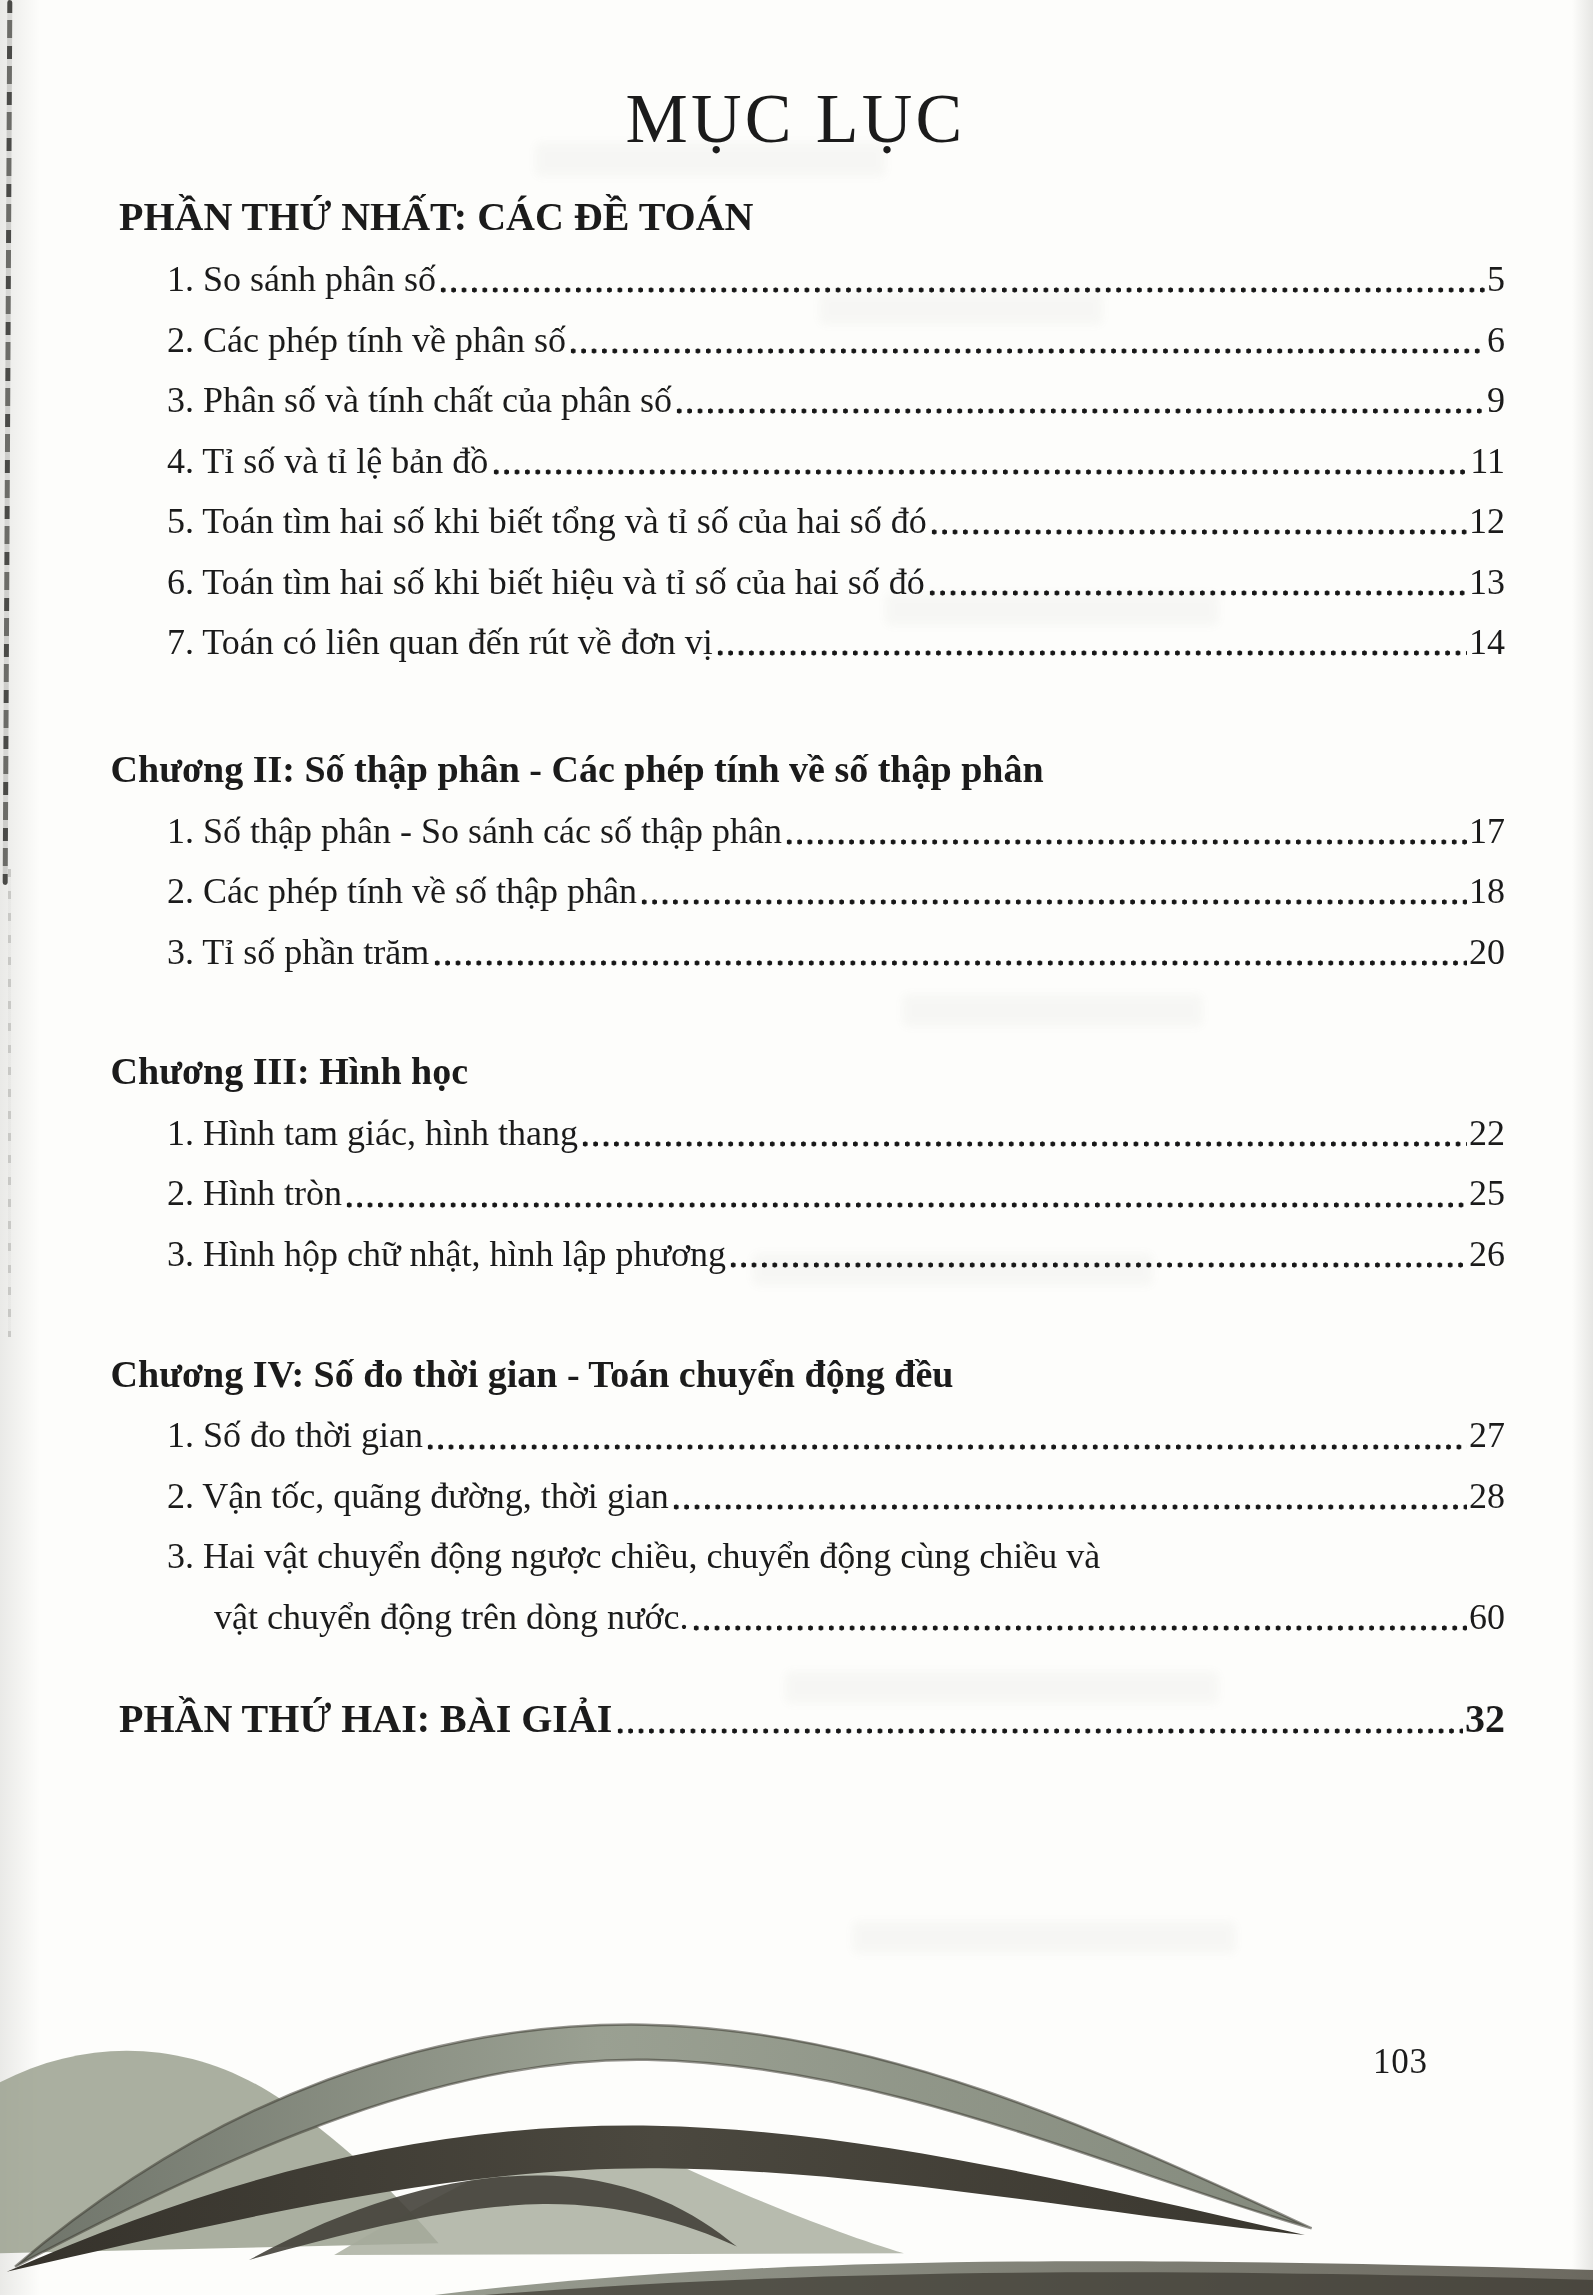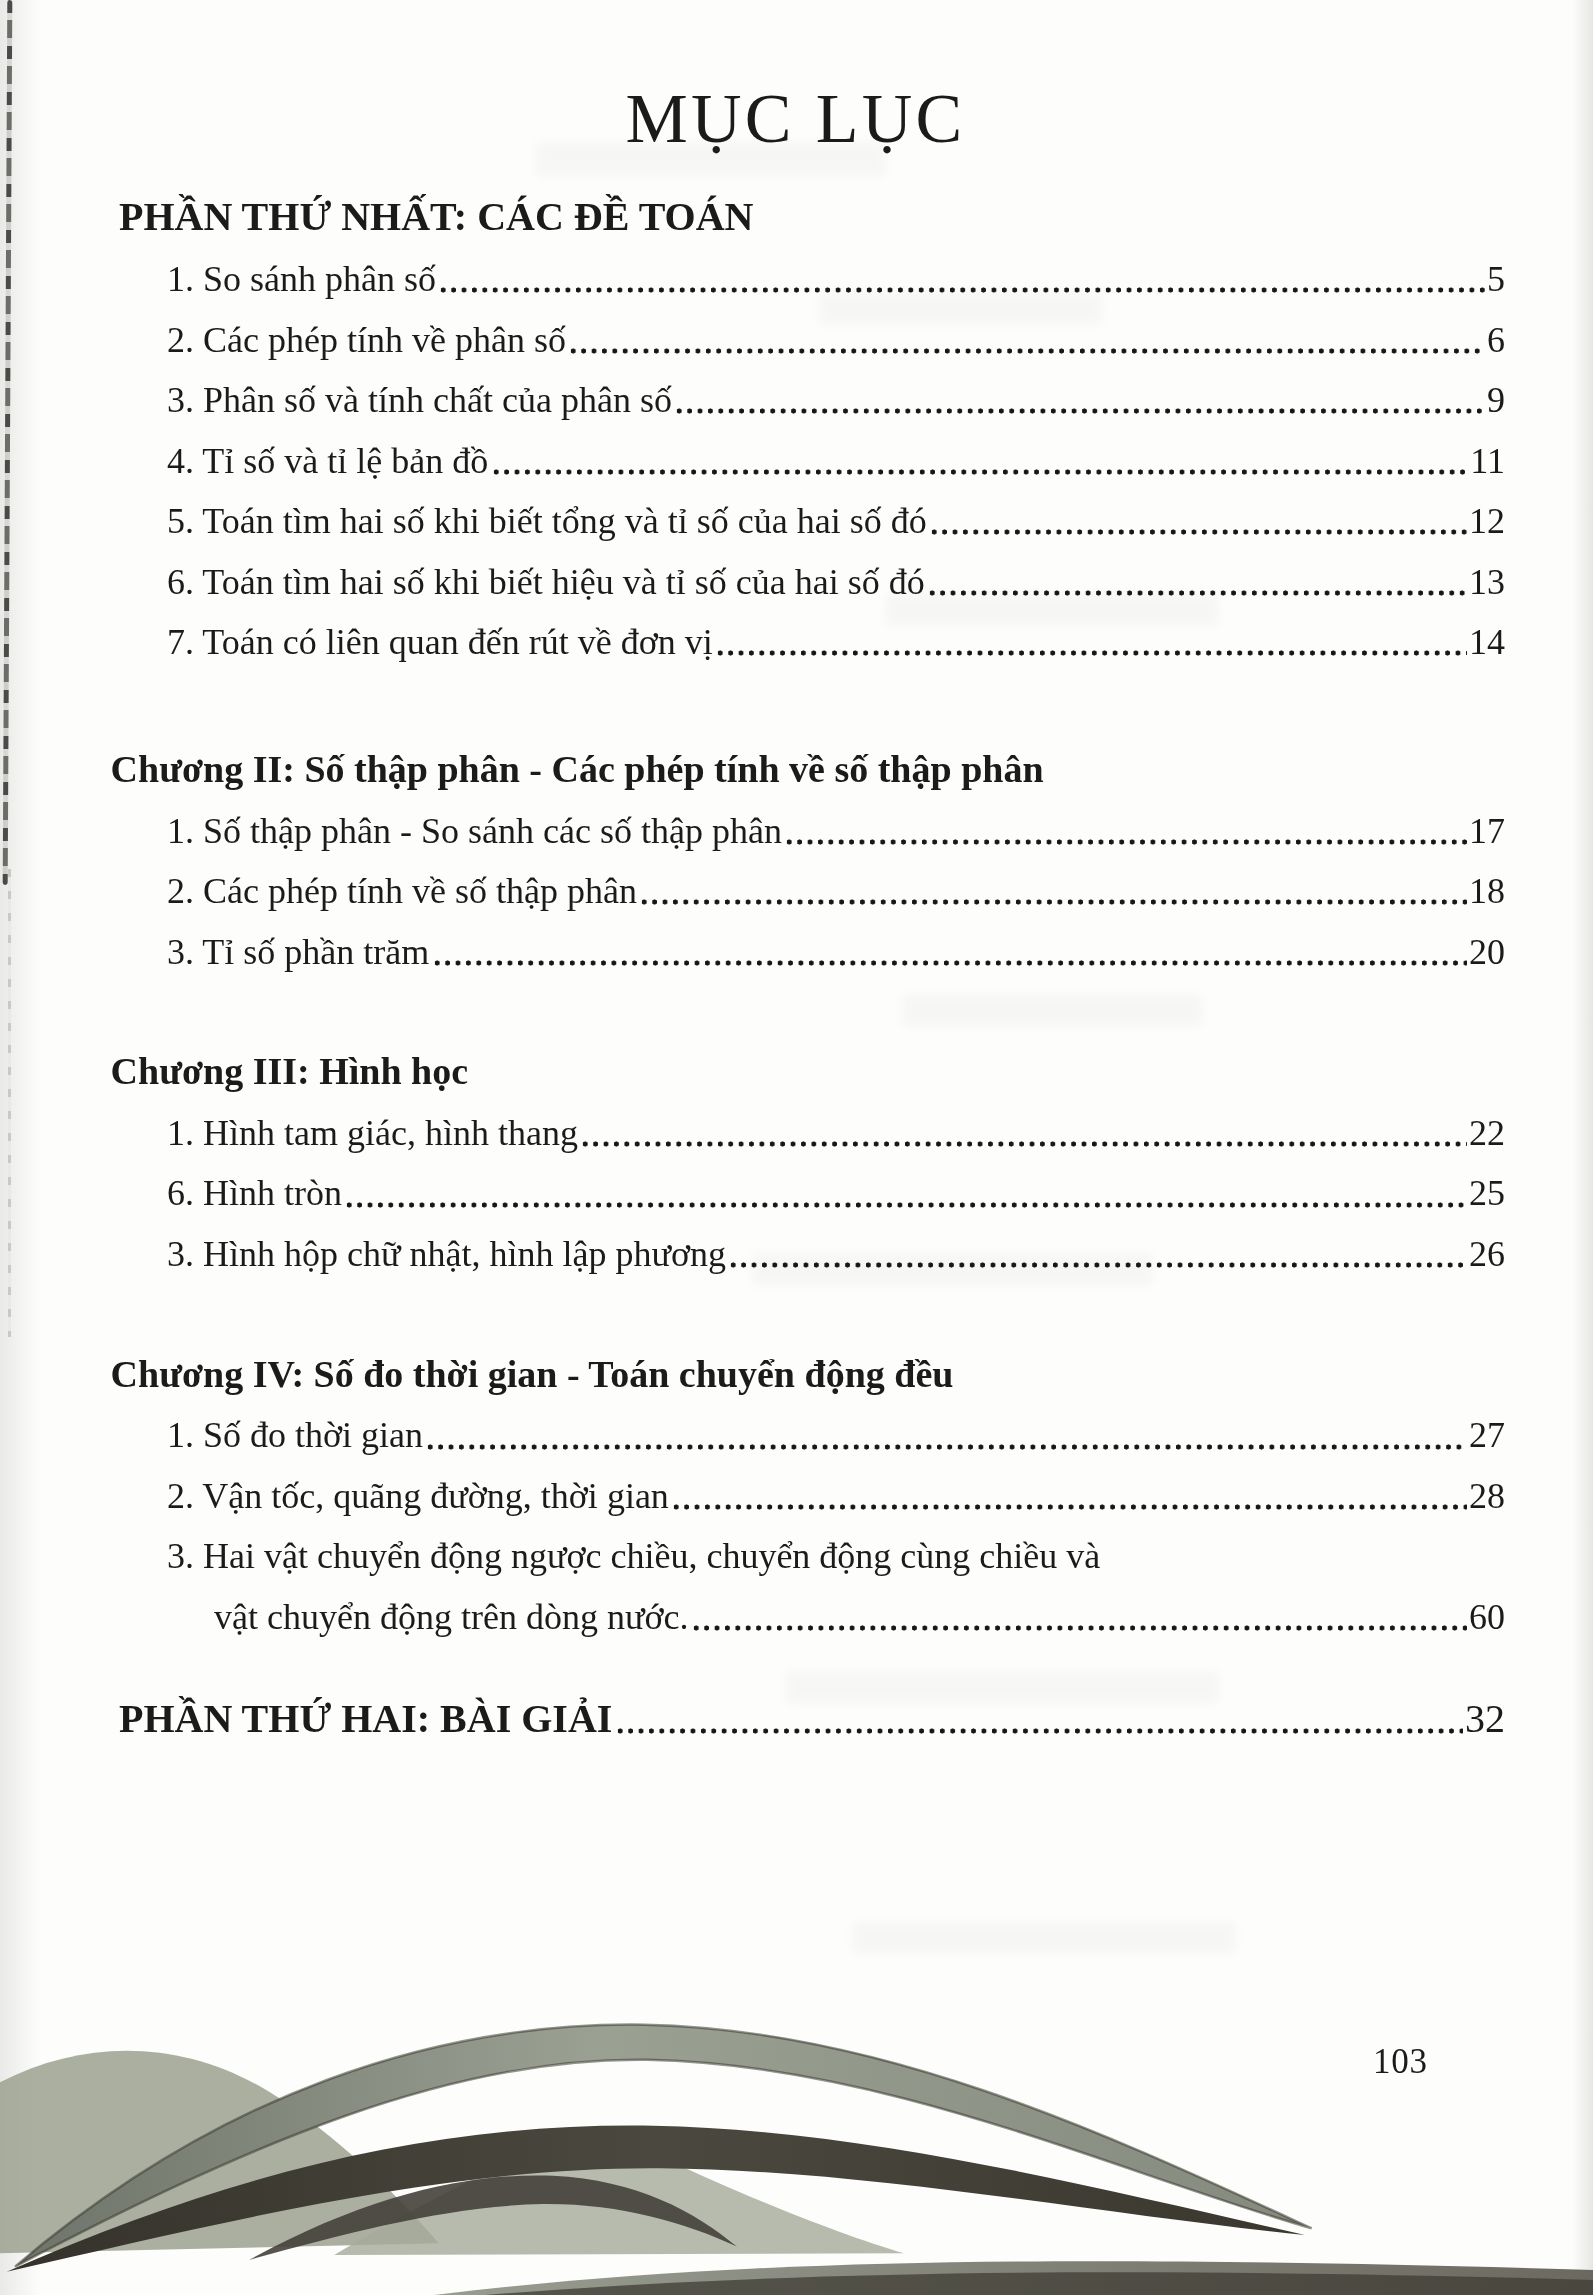--- a/index.html
+++ b/index.html
@@ -94,21 +94,21 @@
     background-repeat: repeat-x;
   }
   .toc-page { flex: 0 0 auto; white-space: nowrap; }
 
   .part2-row {
     font-size: 40px;
     font-weight: 700;
     margin-top: 52px;
   }
   .part2-row .leader { margin-bottom: 10px; }
-  .part2-row .toc-page { font-weight: 400; }
+  .part2-row .toc-page { font-weight: 700; }
 
   .folio {
     position: absolute;
     left: 1373px; top: 2042px;
     font-size: 35px;
     letter-spacing: 0.8px;
   }
 
   .swoosh {
     position: absolute;
@@ -203,21 +203,21 @@
   </div>
 
   <div class="chapter-heading gap-iii">Chương III: Hình học</div>
 
   <div class="toc-row indent1">
     <span class="toc-label">1. Hình tam giác, hình thang</span>
     <span class="leader"></span>
     <span class="toc-page">22</span>
   </div>
   <div class="toc-row indent1">
-    <span class="toc-label">6. Hình tròn</span>
+    <span class="toc-label">2. Hình tròn</span>
     <span class="leader"></span>
     <span class="toc-page">25</span>
   </div>
   <div class="toc-row indent1">
     <span class="toc-label">3. Hình hộp chữ nhật, hình lập phương</span>
     <span class="leader"></span>
     <span class="toc-page">26</span>
   </div>
 
   <div class="chapter-heading gap-iv">Chương IV: Số đo thời gian - Toán chuyển động đều</div>

